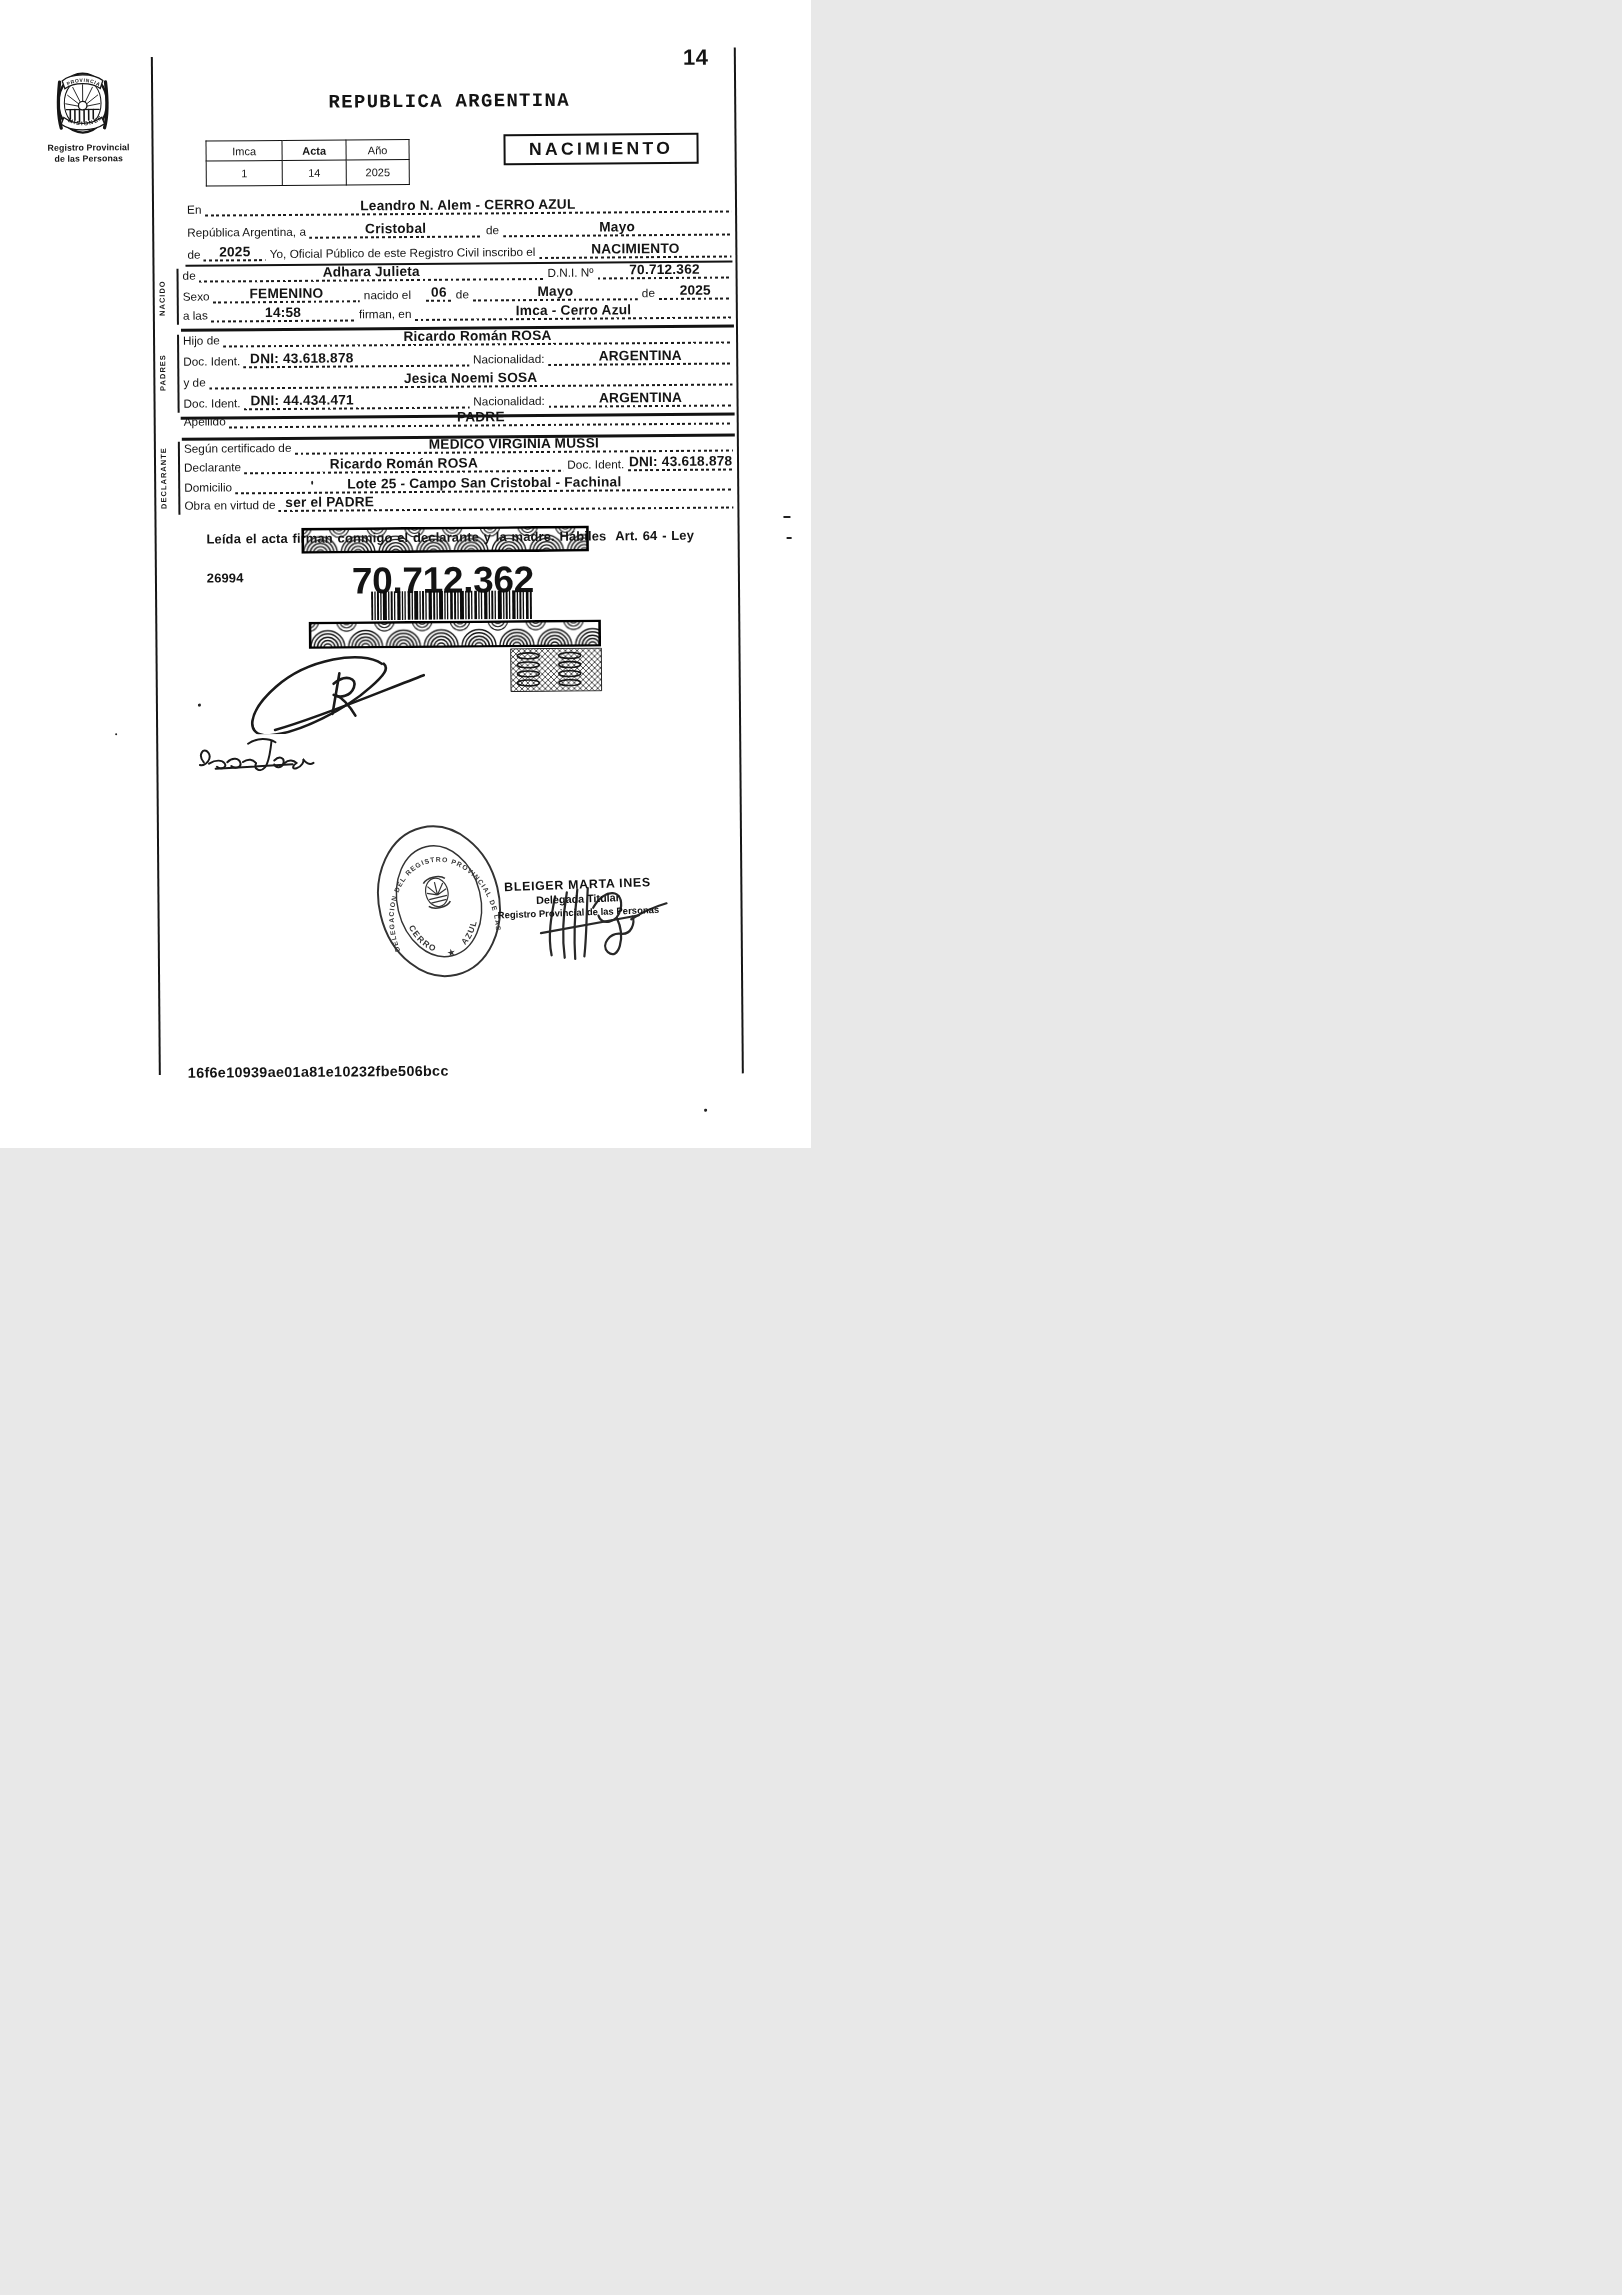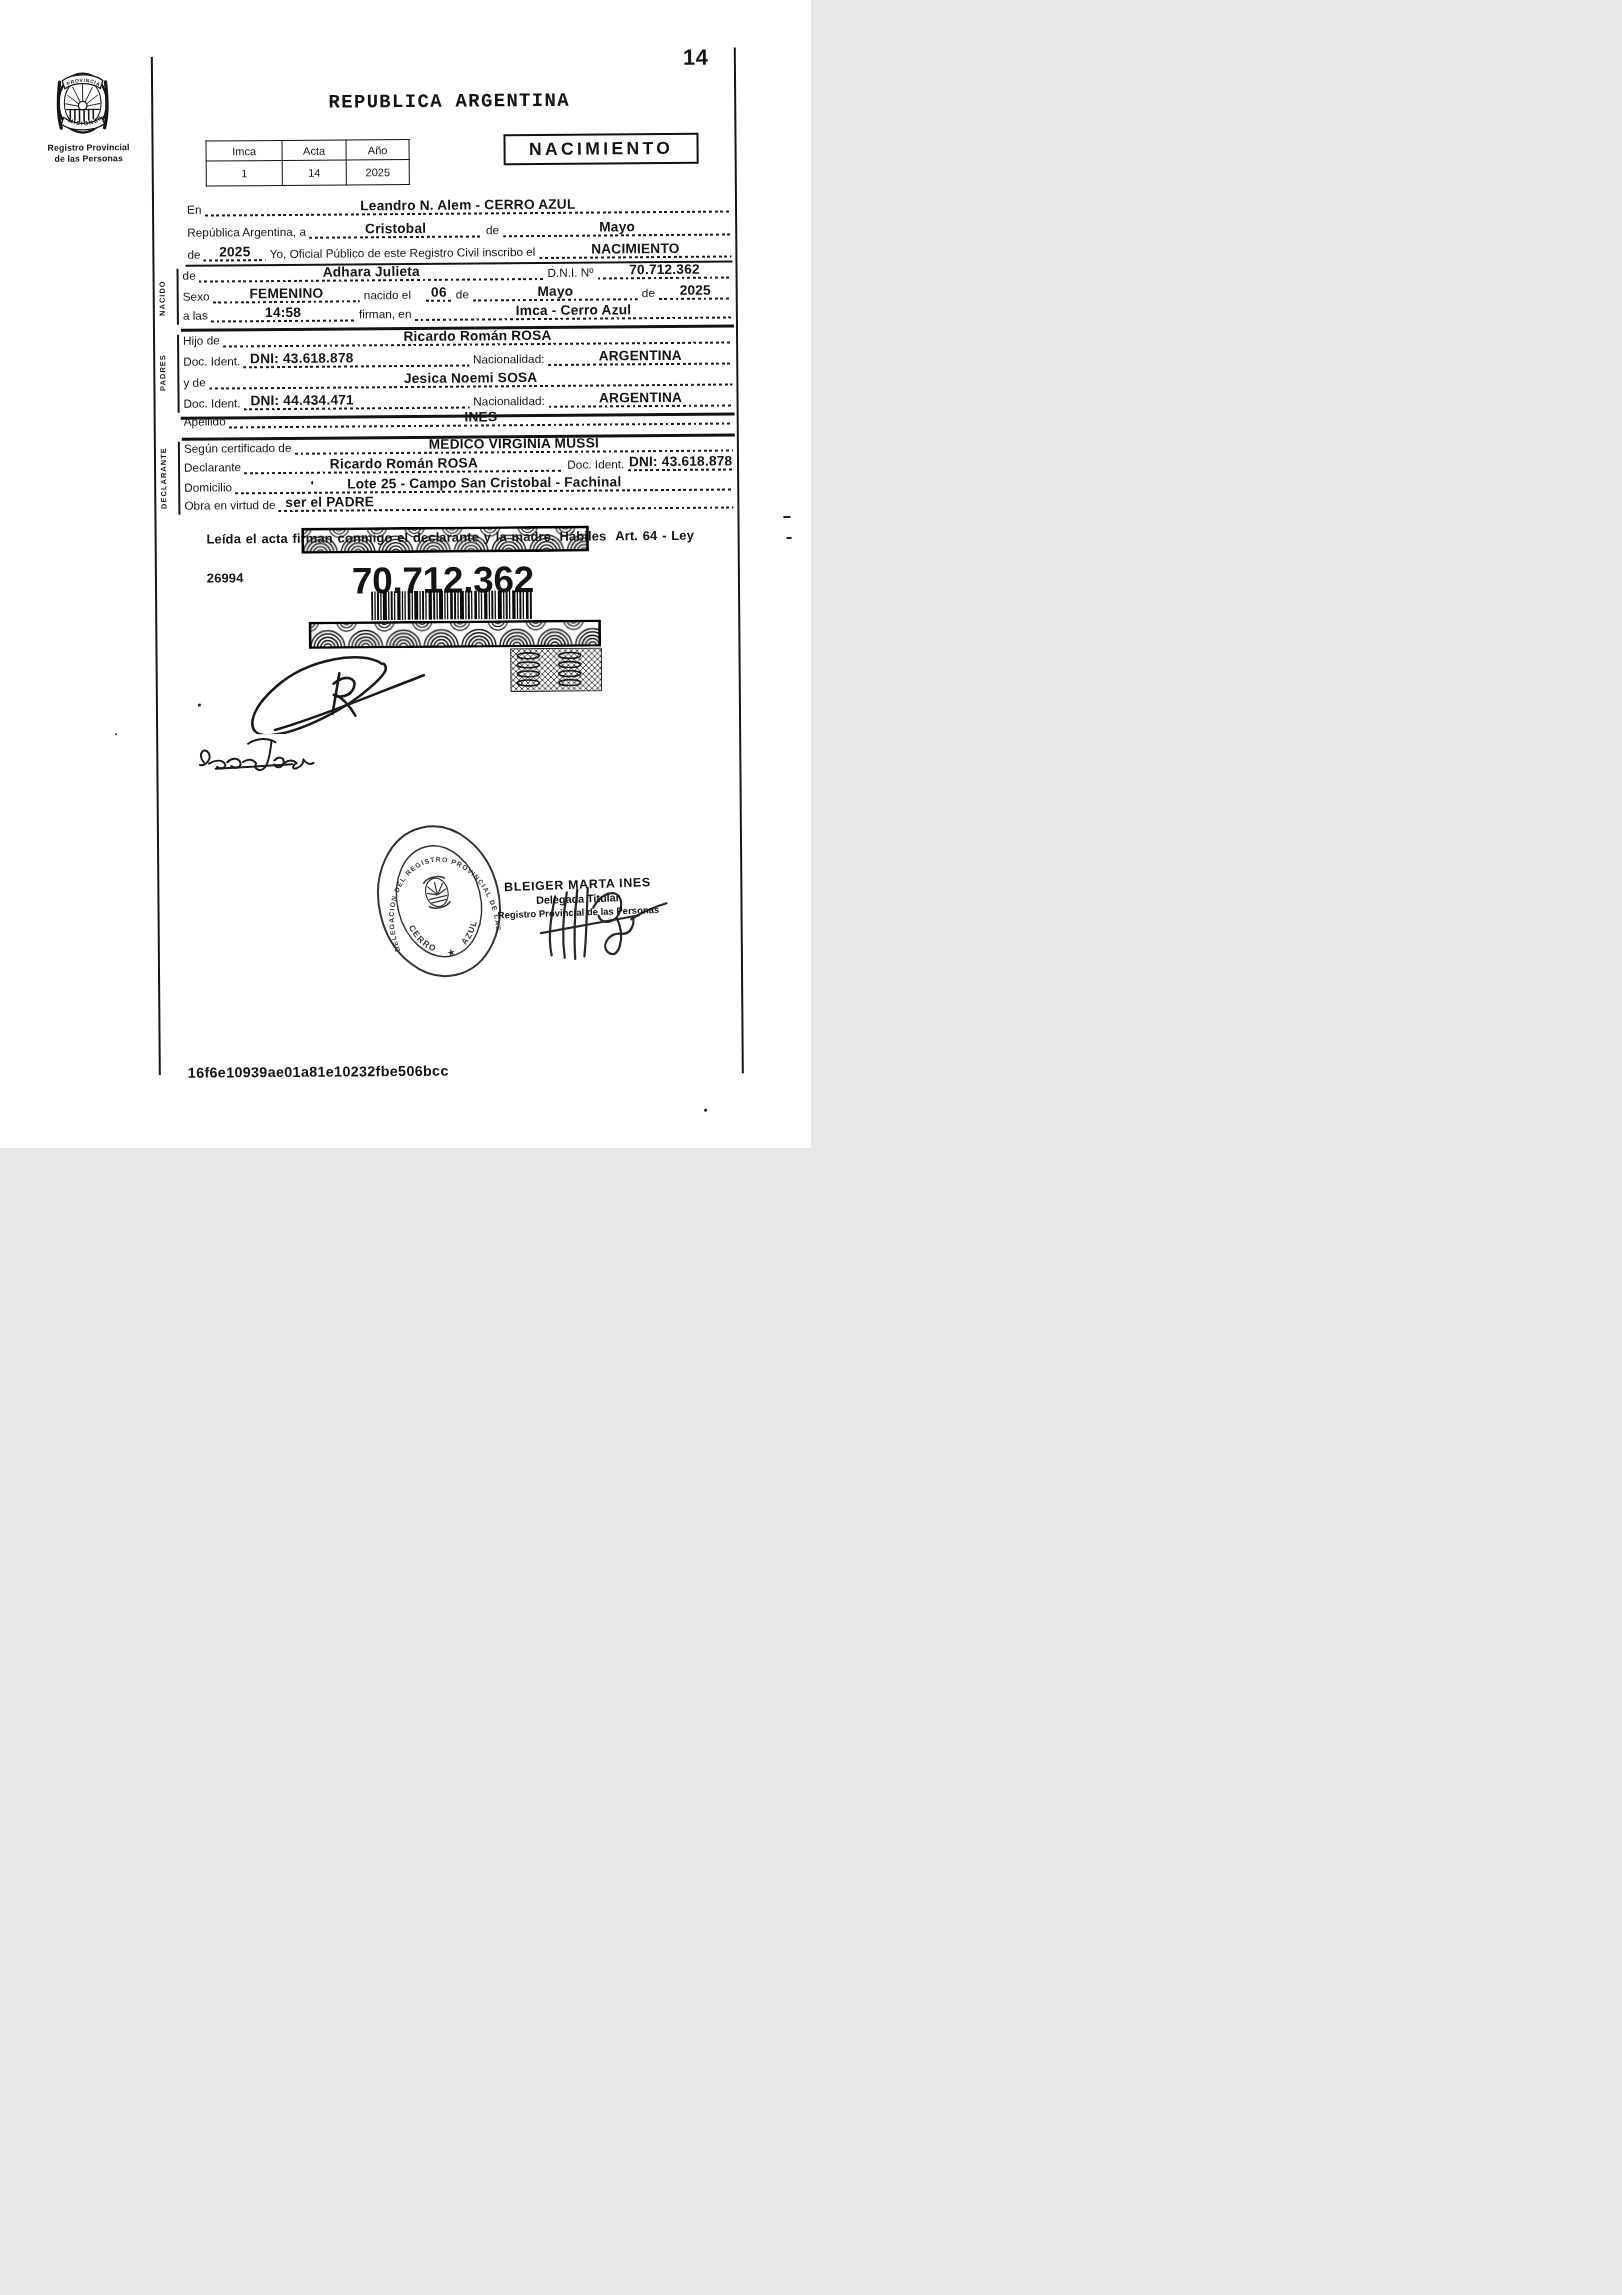--- a/index.html
+++ b/index.html
@@ -101,21 +101,21 @@
     <div>Registro Provincial</div>
     <div>de las Personas</div>
   </div>
 
   <div class="abs title" style="left:256px;top:91px;width:392px;">REPUBLICA ARGENTINA</div>
 
   <table class="acta abs" style="left:208px;top:139px;width:200px;">
     <tbody>
           <tr class="hd">
       <td style="width:75px;">Imca</td>
-      <td style="width:63px;">Acta</td>
+      <td style="width:63px;font-weight:bold;">Acta</td>
       <td style="width:62px;">Año</td>
     </tr>
     <tr class="vl">
       <td>1</td>
       <td>14</td>
       <td>2025</td>
     </tr>
   </tbody>
       </table>
 
@@ -188,21 +188,21 @@
   <div class="frow sec" style="top:387px;">
     <span class="lb">Doc. Ident.</span>
     <span class="fl left" style="flex:0 0 219px;"><b class="val">DNI: 44.434.471</b></span>
     <span class="lb mid">Nacionalidad:</span>
     <span class="fl"><b class="val">ARGENTINA</b></span>
   </div>
   <div class="abs sep" style="left:181px;top:415px;width:554px;height:2.6px;"></div>
 
   <div class="frow sec" style="top:405px;">
     <span class="lb">Apellido</span>
-    <span class="fl"><b class="val">INES</b></span>
+    <span class="fl"><b class="val">PADRE</b></span>
   </div>
   <div class="abs sep" style="left:182px;top:436px;width:553px;height:2.6px;"></div>
 
   <div class="abs sideL" style="left:159px;top:438px;height:77px;">DECLARANTE</div>
   <div class="abs sbr" style="left:178px;top:440px;height:73px;"></div>
 
   <div class="frow sec" style="top:432px;">
     <span class="lb">Según certificado de</span>
     <span class="fl"><b class="val">MEDICO VIRGINIA MUSSI</b></span>
   </div>

